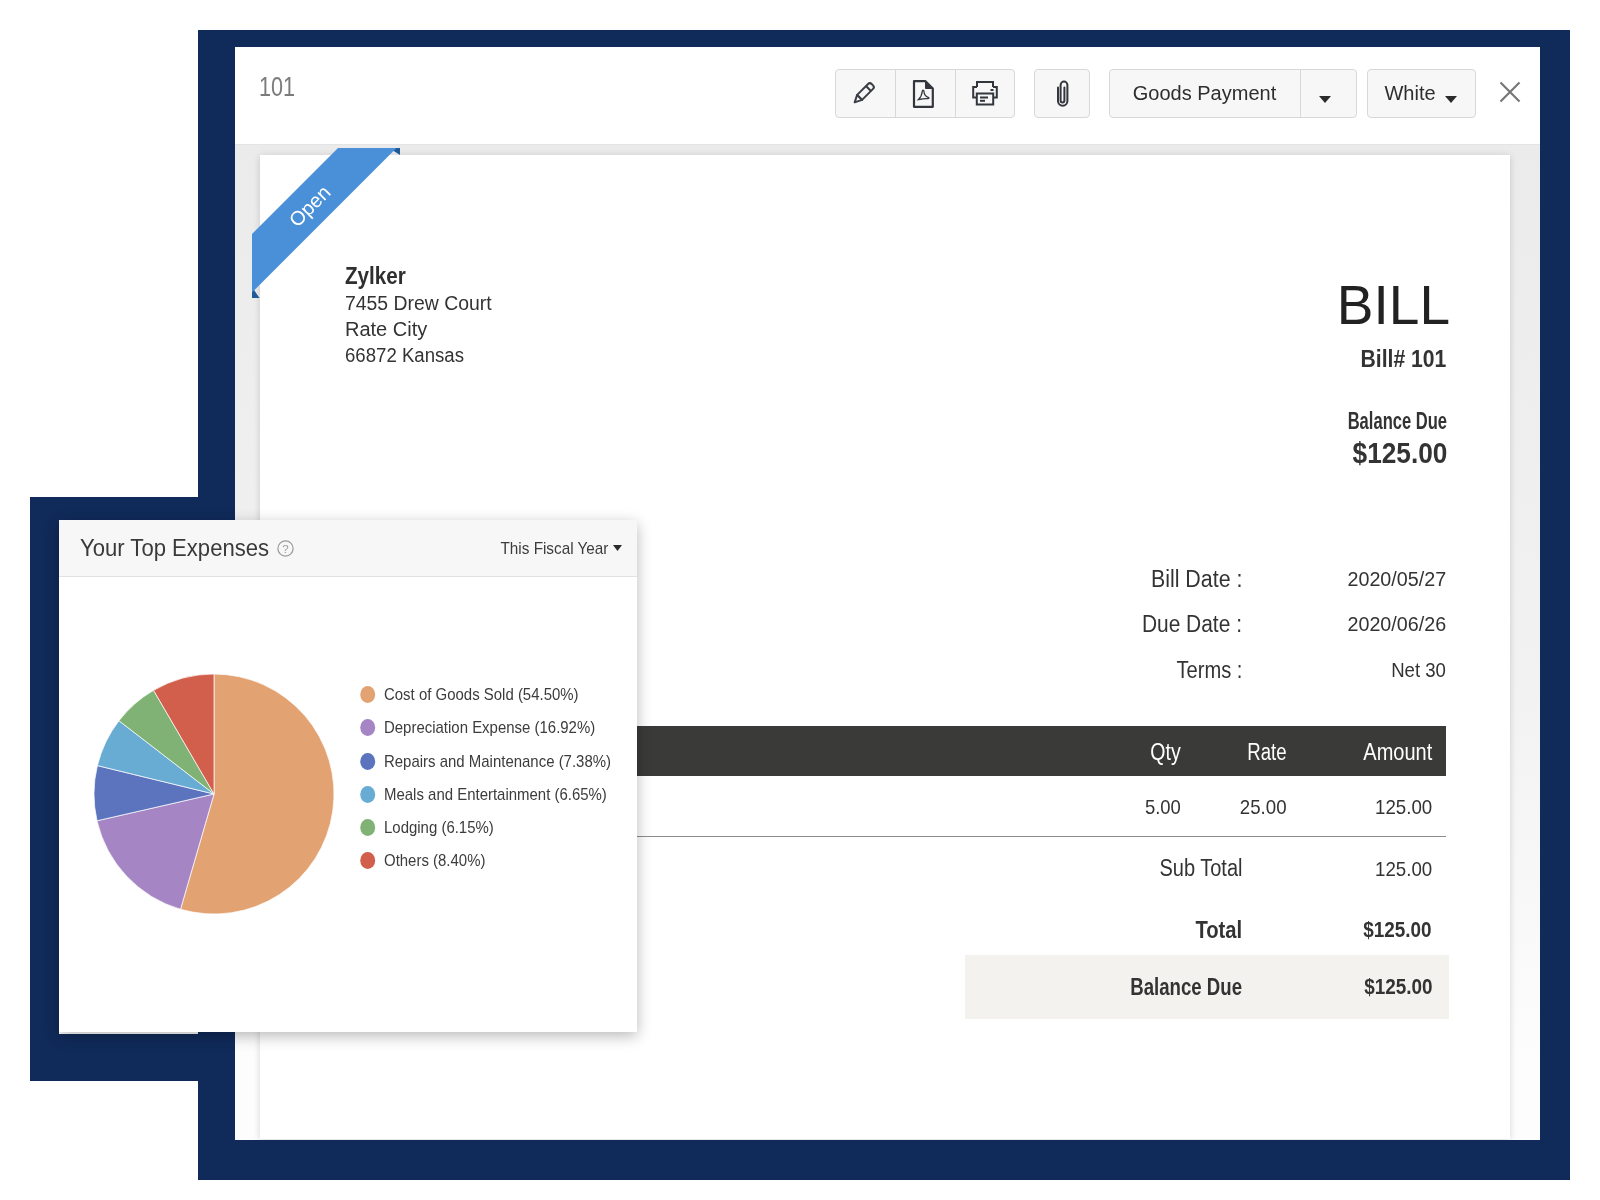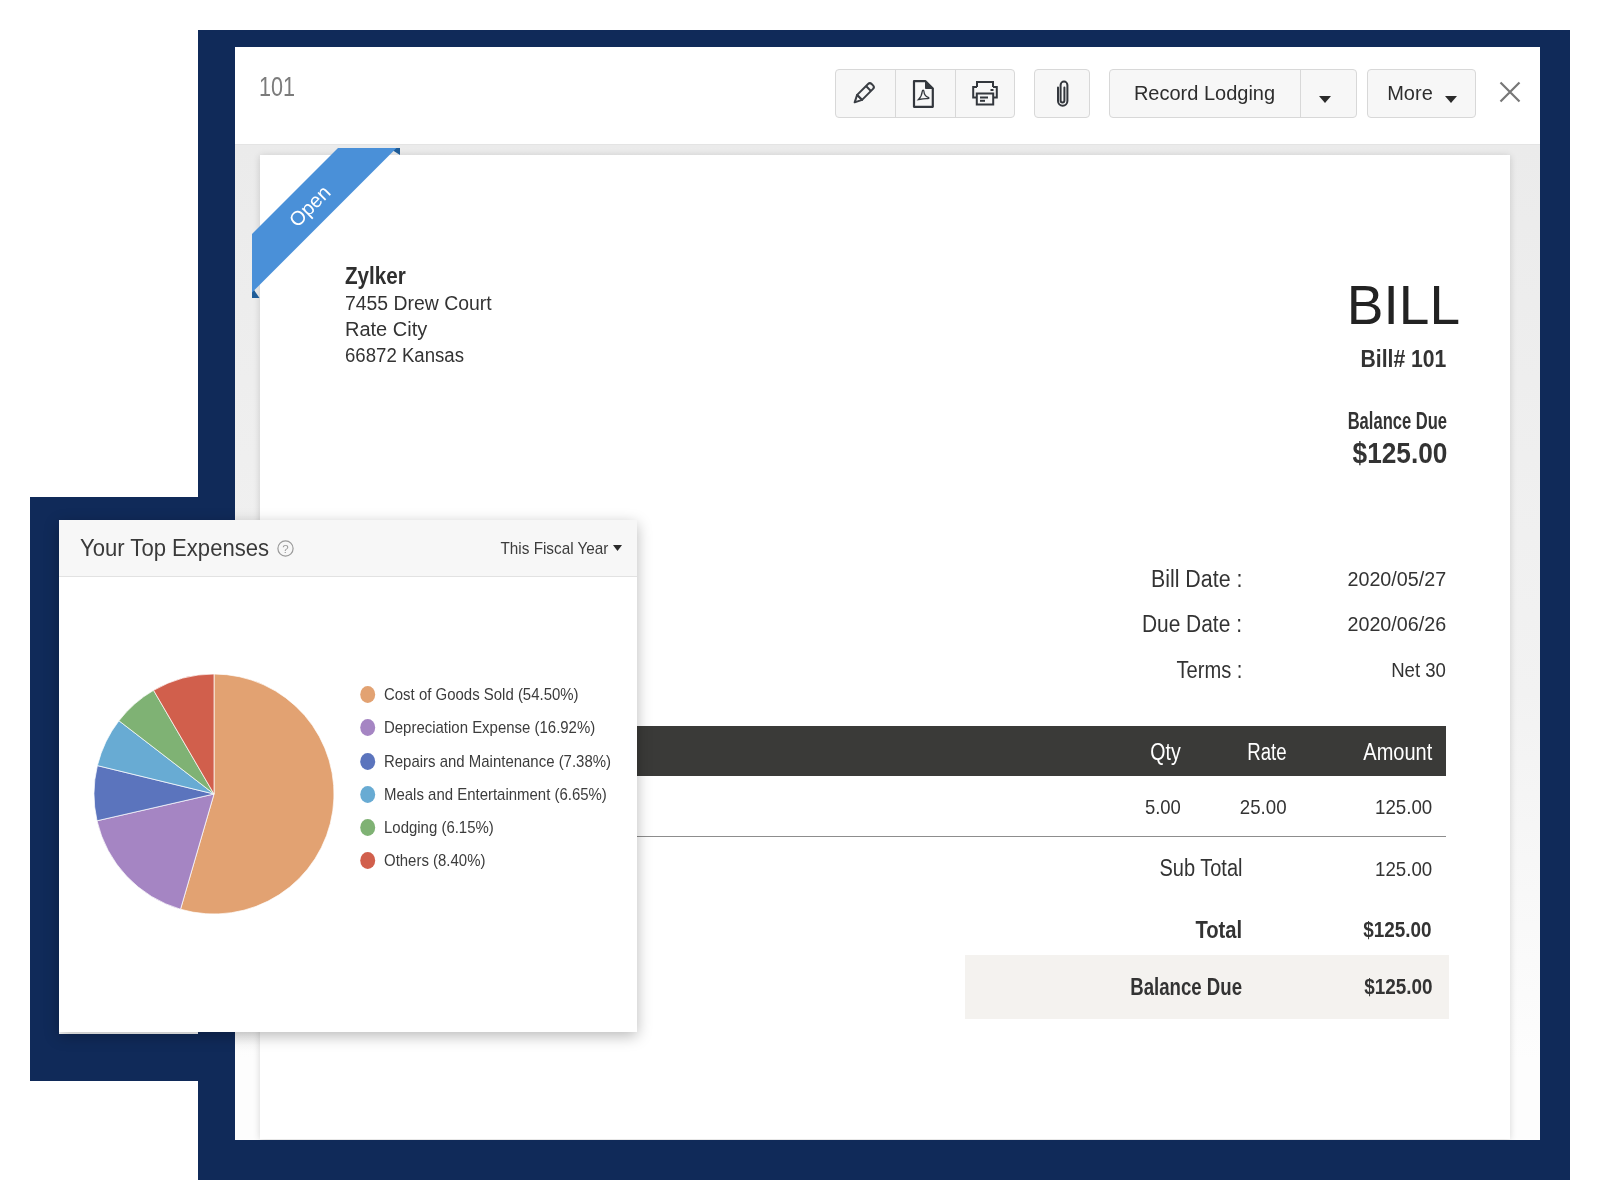--- a/index.html
+++ b/index.html
@@ -42,24 +42,24 @@
 <div id="header"></div>
 
 <div class="t l" style="left:259px;top:74px;font-size:27px;color:#7b7b7b;transform:scaleX(0.8);">101</div>
 
 <div class="btn" style="left:835px;width:180px;"></div>
 <div class="abs" style="left:895px;top:70px;width:1px;height:47px;background:#d8d8d8;"></div>
 <div class="abs" style="left:955px;top:70px;width:1px;height:47px;background:#d8d8d8;"></div>
 <div class="btn" style="left:1034px;width:56px;"></div>
 <div class="btn" style="left:1109px;width:248px;"></div>
 <div class="abs" style="left:1300px;top:70px;width:1px;height:47px;background:#d8d8d8;"></div>
-<div class="t btn-lbl" style="left:1109px;top:70px;width:191px;">Record Lodging</div>
+<div class="t btn-lbl" style="left:1109px;top:70px;width:191px;">Goods Payment</div>
 <div class="abs" style="left:1319px;top:90px;"><span class="caret"></span></div>
 <div class="btn" style="left:1367px;width:109px;"></div>
-<div class="t btn-lbl" style="left:1367px;top:70px;width:86px;">More</div>
+<div class="t btn-lbl" style="left:1367px;top:70px;width:86px;">White</div>
 <div class="abs" style="left:1445px;top:90px;"><span class="caret"></span></div>
 <svg class="abs" style="left:1499px;top:81px;" width="22" height="22" viewBox="0 0 22 22">
   <path d="M1.5 1.5 L20.5 20.5 M20.5 1.5 L1.5 20.5" stroke="#777" stroke-width="2.2" fill="none"></path>
 </svg>
 
 <svg class="abs" style="left:849px;top:79px;" width="29" height="29" viewBox="0 0 29 29">
   <g transform="rotate(-45 14.5 14.5)" fill="none" stroke="#3a3e44" stroke-width="2" stroke-linejoin="round">
     <path d="M2 14.5 L9 11 L9 18 Z"></path>
     <path d="M9 11 H24.5 a2.5 2.5 0 0 1 2.5 2.5 v2 a2.5 2.5 0 0 1 -2.5 2.5 H9 Z"></path>
     <line x1="21.5" y1="11" x2="21.5" y2="18"></line>
@@ -78,21 +78,21 @@
     <rect x="4.8" y="12.5" width="16.4" height="11"></rect>
     <line x1="8" y1="16.5" x2="16" y2="16.5"></line>
     <line x1="8" y1="19.8" x2="13" y2="19.8"></line>
     <line x1="18.5" y1="9" x2="21.5" y2="9"></line>
   </g>
 </svg>
 <svg class="abs" style="left:1055px;top:78px;" width="15" height="32" viewBox="0 0 15 32">
   <path d="M3 9.5 V23 a4.7 4.7 0 0 0 9.4 0 V7 a3.4 3.4 0 0 0 -6.8 0 v15.5 a1.9 1.9 0 0 0 3.8 0 V9.5" fill="none" stroke="#33373d" stroke-width="2" stroke-linecap="round"></path>
 </svg>
 
-<div class="t r" style="right:140px;top:278px;font-size:55px;color:#222;">BILL</div>
+<div class="t r" style="right:150px;top:278px;font-size:55px;color:#222;">BILL</div>
 <div class="t r b" style="right:154px;top:348px;font-size:23px;transform:scaleX(0.92);">Bill# 101</div>
 <div class="t r b" style="right:153px;top:410px;font-size:23px;transform:scaleX(0.72);">Balance Due</div>
 <div class="t r b" style="right:153px;top:438px;font-size:30px;transform:scaleX(0.875);">$125.00</div>
 
 <div class="t b l" style="left:345px;top:264px;font-size:24px;color:#2f2f2f;transform:scaleX(0.86);">Zylker</div>
 <div class="t l" style="left:345px;top:293px;font-size:20px;transform:scaleX(0.97);">7455 Drew Court</div>
 <div class="t l" style="left:345px;top:319px;font-size:20px;">Rate City</div>
 <div class="t l" style="left:345px;top:345px;font-size:20px;transform:scaleX(0.93);">66872 Kansas</div>
 
 <div class="t r" style="right:358px;top:568px;font-size:23px;transform:scaleX(0.93);">Bill Date :</div>

